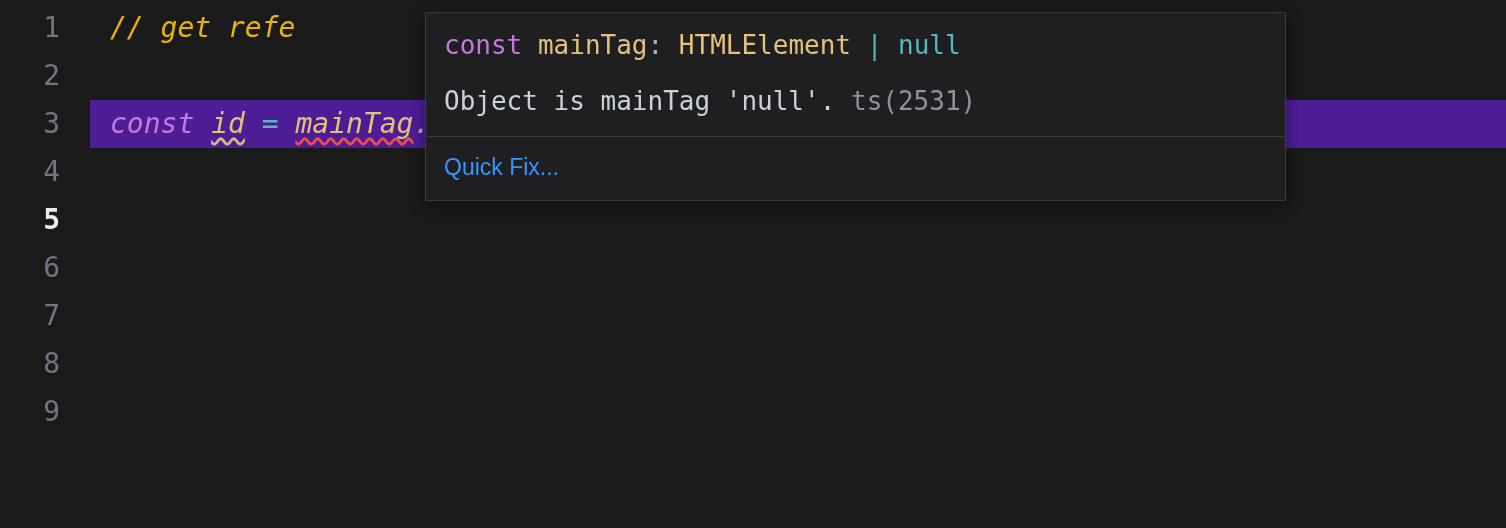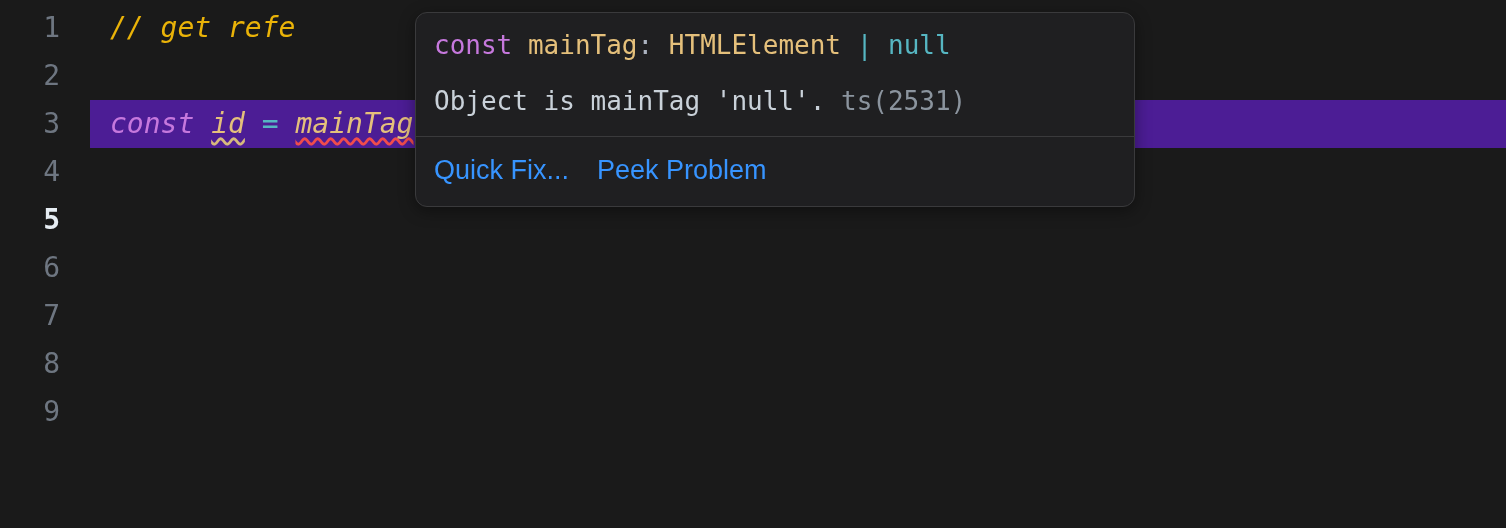--- a/index.html
+++ b/index.html
@@ -62,26 +62,26 @@
       text-underline-offset: 4px;
     }
     .squiggle-err {
       text-decoration: underline wavy #f14c4c;
       text-decoration-skip-ink: none;
       text-underline-offset: 4px;
     }
 
     .hover-widget {
       position: absolute;
-      left: 325px;
+      left: 335px;
       top: 12px;
-      width: 720px;
+      width: 861px;
       background: #1f1f21;
       border: 1px solid #3a3a3c;
-      border-radius: 12px;
+      border-radius: 1px;
       box-shadow: 0 4px 16px rgba(0,0,0,0.4);
       z-index: 10;
       font-size: 26px;
       line-height: 1.6;
     }
     .hover-sig {
       padding: 12px 18px 8px 18px;
       font-family: inherit;
       white-space: pre;
     }
@@ -89,21 +89,21 @@
       padding: 6px 18px 14px 18px;
       color: #c9d1d9;
       border-bottom: 1px solid #3a3a3c;
       white-space: pre;
     }
     .hover-msg .err-code { color: #8b949e; margin-top: 28px; }
     .hover-actions {
       padding: 12px 18px 14px 18px;
       display: flex;
       gap: 28px;
-      font-size: 27px;
+      font-size: 23px;
     }
     .hover-actions .action {
       color: #3794ff;
       cursor: pointer;
       font-family: -apple-system, 'Segoe UI', sans-serif;
     }
     .sig-kw { color: #c678dd; }
     .sig-var { color: #e5c07b; }
     .sig-type { color: #e5c07b; }
     .sig-punct { color: #abb2bf; }
@@ -133,18 +133,17 @@
     <div class="line"></div>
     <div class="line"></div>
     <div class="line"></div>
     <div class="line"></div>
 
     <div class="hover-widget">
       <div class="hover-sig"><span class="sig-kw">const</span><span> </span><span class="sig-var">mainTag</span><span class="sig-punct">:</span><span> </span><span class="sig-type">HTMLElement</span><span> </span><span class="sig-pipe">|</span><span> </span><span class="sig-null">null</span></div>
       <div class="hover-msg"><span>Object is mainTag 'null'.</span><span> </span><span class="err-code">ts(2531)</span></div>
       <div class="hover-actions">
         <span class="action">Quick Fix...</span>
-        <span class="action">Peek Problem</span>
       </div>
     </div>
 
   </div>
 </div>
 
 </body></html>

